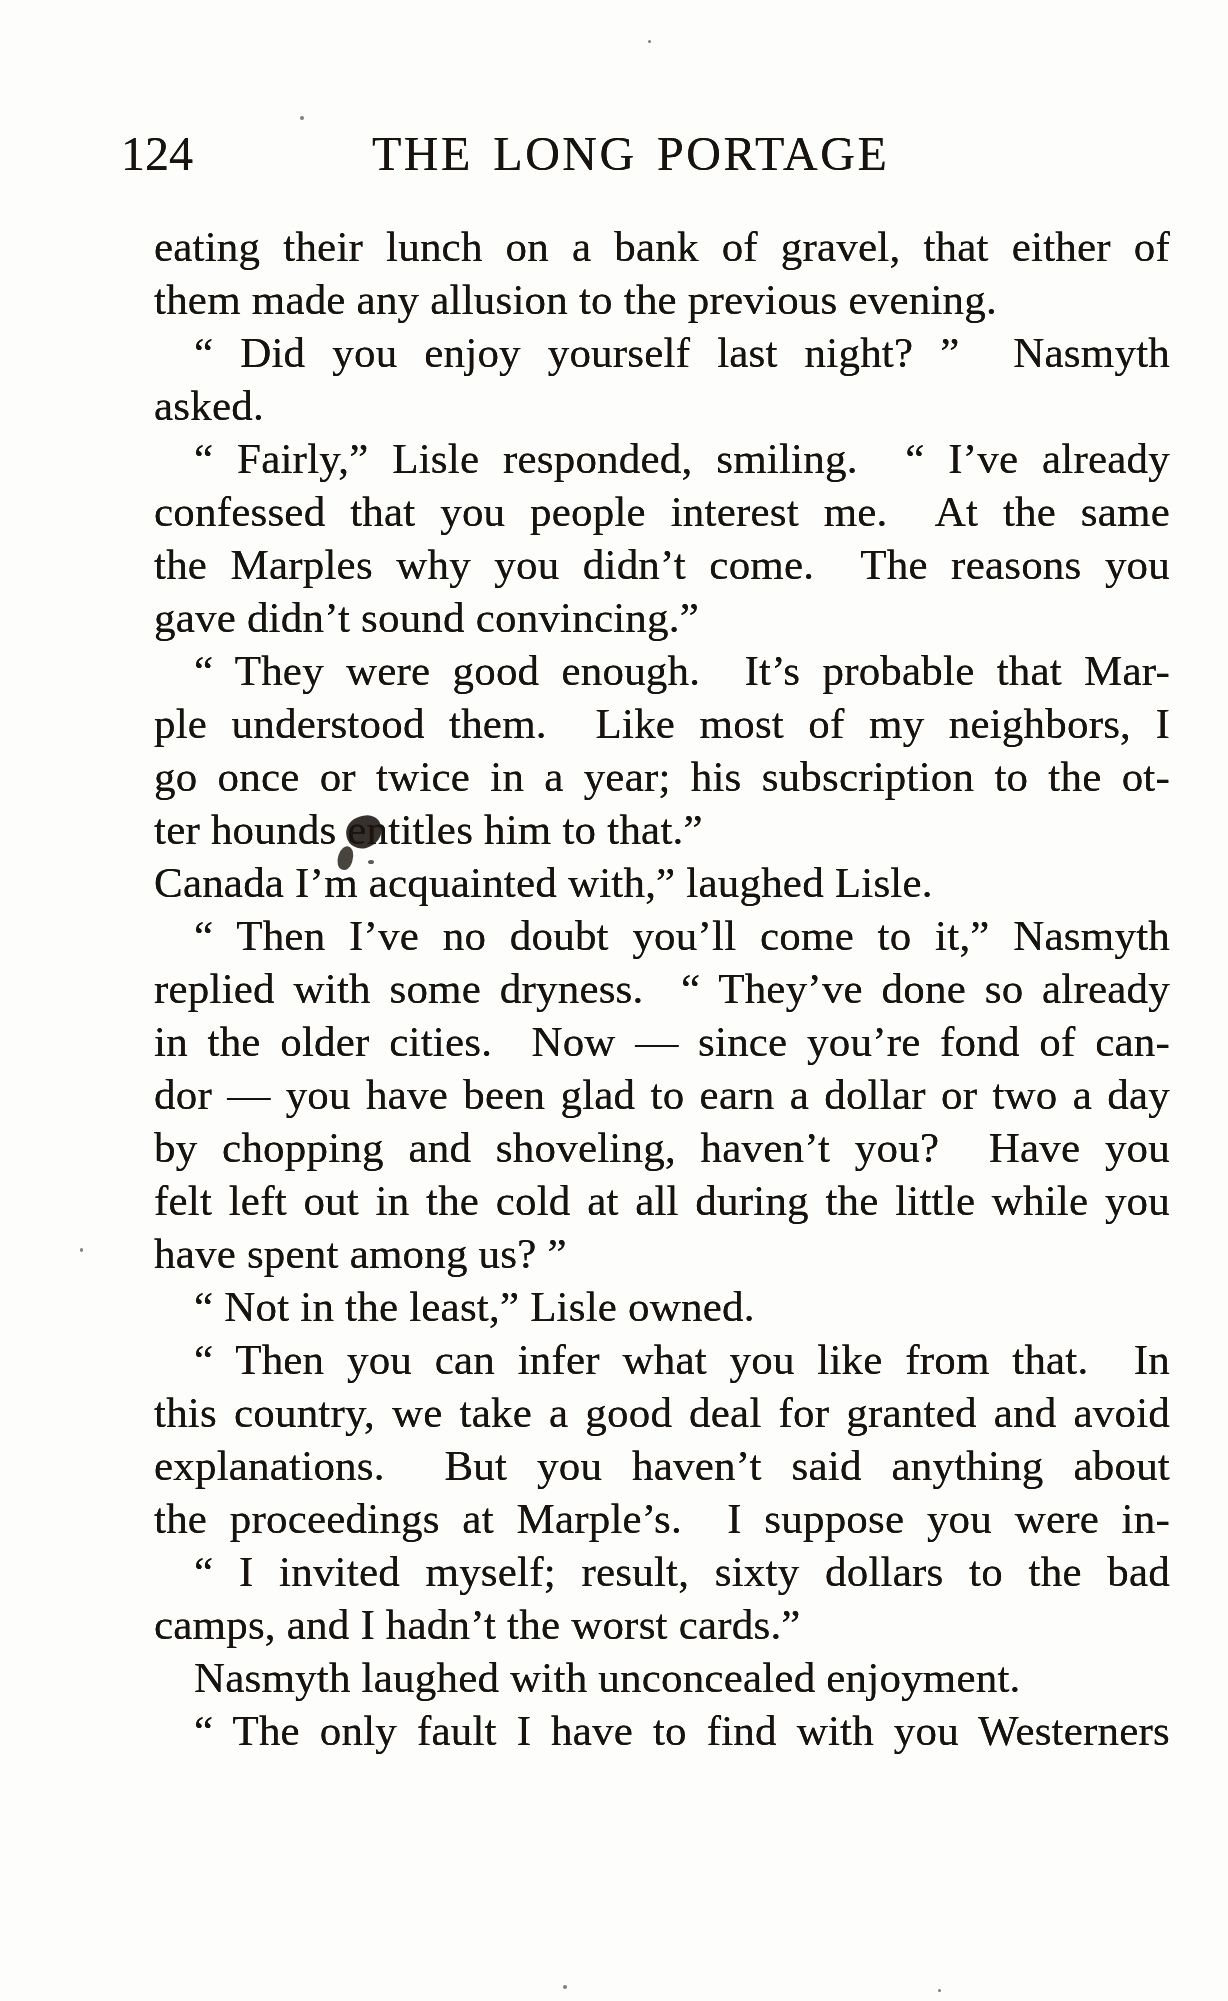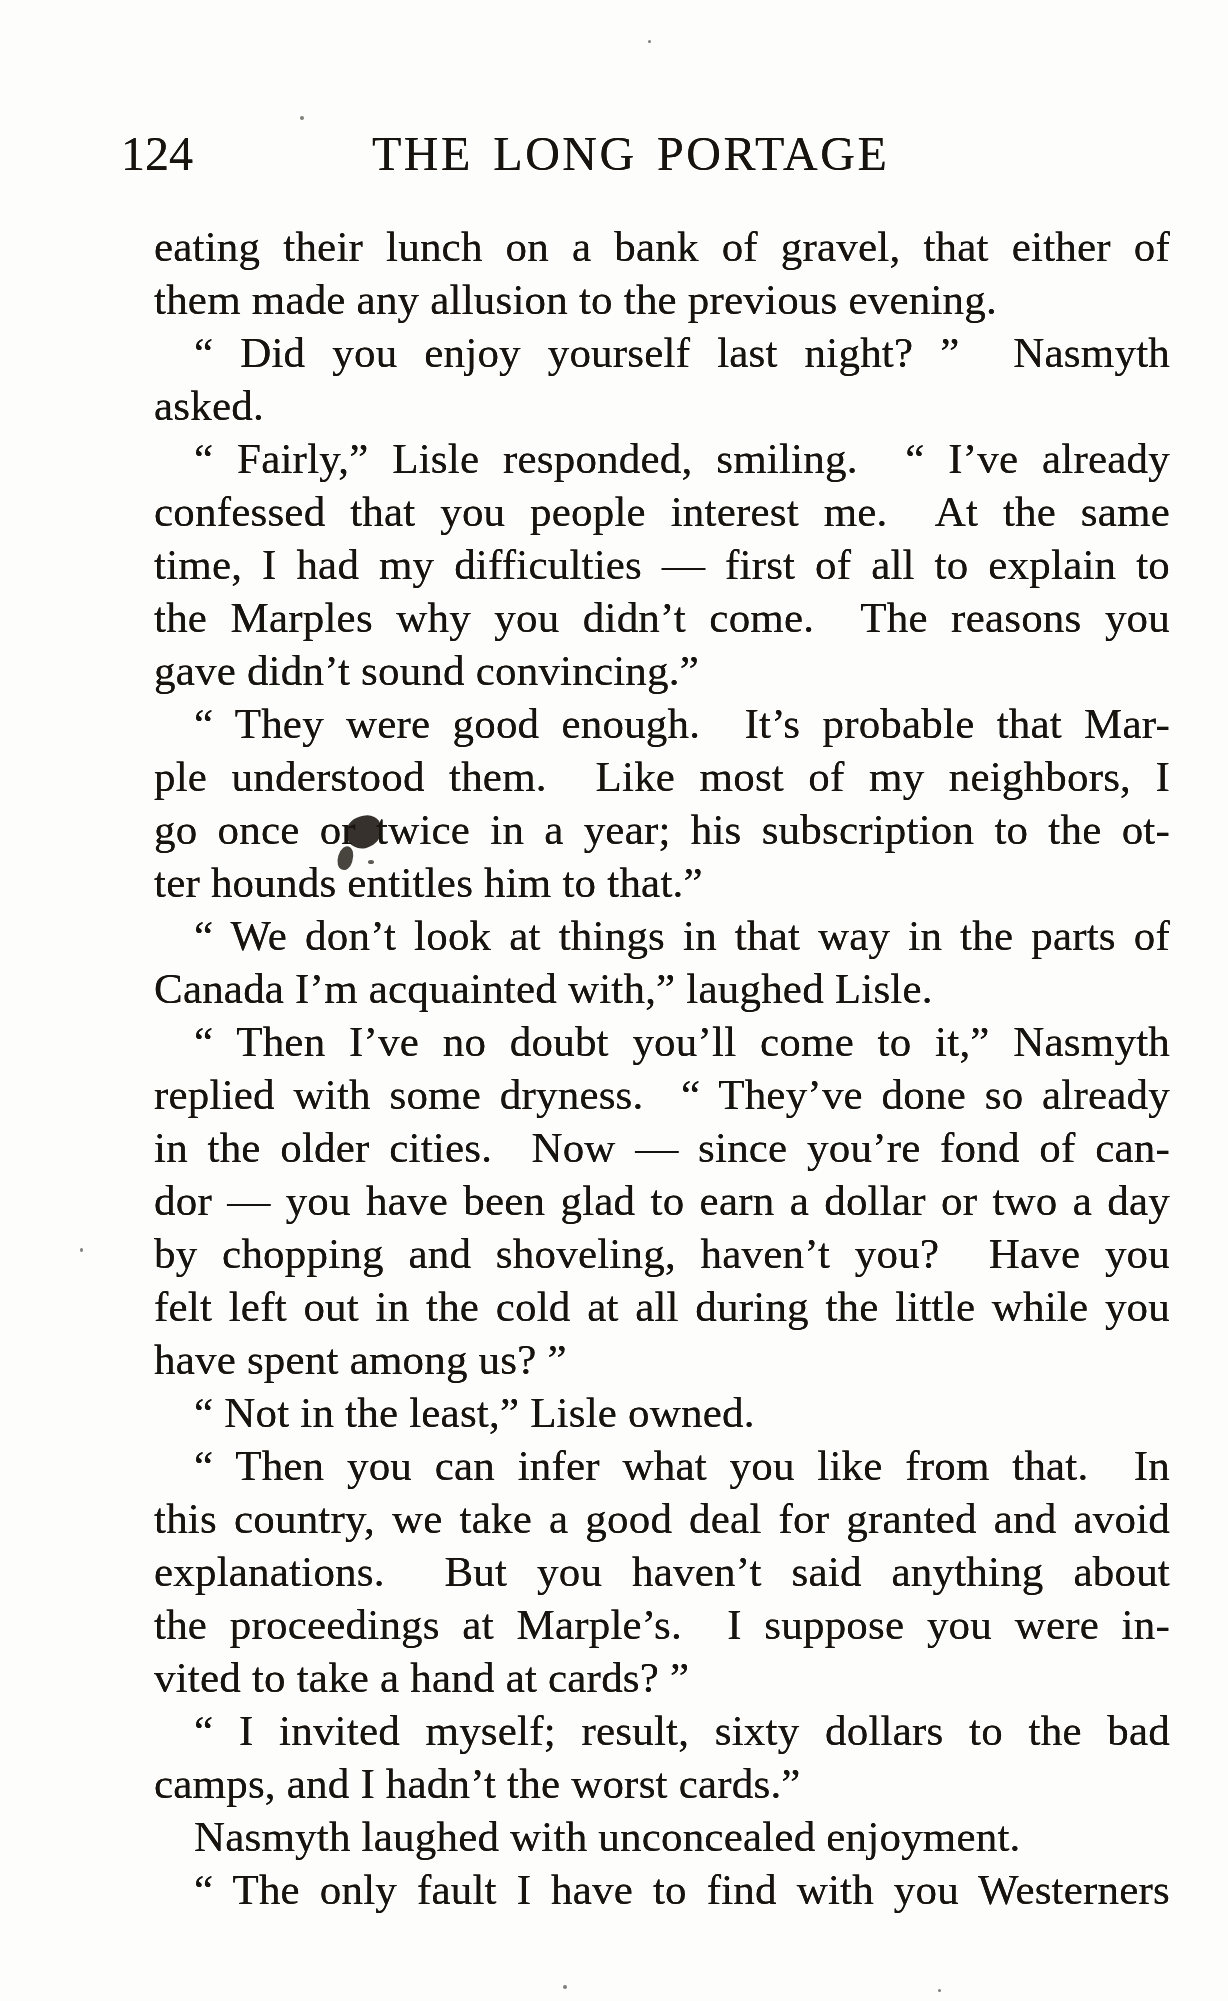--- a/index.html
+++ b/index.html
@@ -89,42 +89,39 @@
     <span class="page-title">THE LONG PORTAGE</span>
   </div>
 
   <div class="text-block">
       <div class="line">eating their lunch on a bank of gravel, that either of</div>
       <div class="line para-end">them made any allusion to the previous evening.</div>
       <div class="line indent">“ Did you enjoy yourself last night? ”  Nasmyth</div>
       <div class="line para-end">asked.</div>
       <div class="line indent">“ Fairly,” Lisle responded, smiling.  “ I’ve already</div>
       <div class="line">confessed that you people interest me.  At the same</div>
-      <div class="line">time, I had my difficulties — first of all to explain to</div>
       <div class="line">the Marples why you didn’t come.  The reasons you</div>
       <div class="line para-end">gave didn’t sound convincing.”</div>
       <div class="line indent">“ They were good enough.  It’s probable that Mar-</div>
       <div class="line">ple understood them.  Like most of my neighbors, I</div>
       <div class="line">go once or twice in a year; his subscription to the ot-</div>
       <div class="line para-end">ter hounds entitles him to that.”</div>
-      <div class="line indent">“ We don’t look at things in that way in the parts of</div>
       <div class="line para-end">Canada I’m acquainted with,” laughed Lisle.</div>
       <div class="line indent">“ Then I’ve no doubt you’ll come to it,” Nasmyth</div>
       <div class="line">replied with some dryness.  “ They’ve done so already</div>
       <div class="line">in the older cities.  Now — since you’re fond of can-</div>
       <div class="line">dor — you have been glad to earn a dollar or two a day</div>
       <div class="line">by chopping and shoveling, haven’t you?  Have you</div>
       <div class="line">felt left out in the cold at all during the little while you</div>
       <div class="line para-end">have spent among us? ”</div>
       <div class="line indent para-end">“ Not in the least,” Lisle owned.</div>
       <div class="line indent">“ Then you can infer what you like from that.  In</div>
       <div class="line">this country, we take a good deal for granted and avoid</div>
       <div class="line">explanations.  But you haven’t said anything about</div>
       <div class="line">the proceedings at Marple’s.  I suppose you were in-</div>
-      <div class="line para-end">vited to take a hand at cards? ”</div>
       <div class="line indent">“ I invited myself; result, sixty dollars to the bad</div>
       <div class="line para-end">camps, and I hadn’t the worst cards.”</div>
       <div class="line indent para-end">Nasmyth laughed with unconcealed enjoyment.</div>
       <div class="line indent">“ The only fault I have to find with you Westerners</div>
     </div>
 
   <div class="blot blot-main"></div>
   <div class="blot blot-tail"></div>
   <div class="speck speck-1"></div>
   <div class="speck speck-2"></div>

